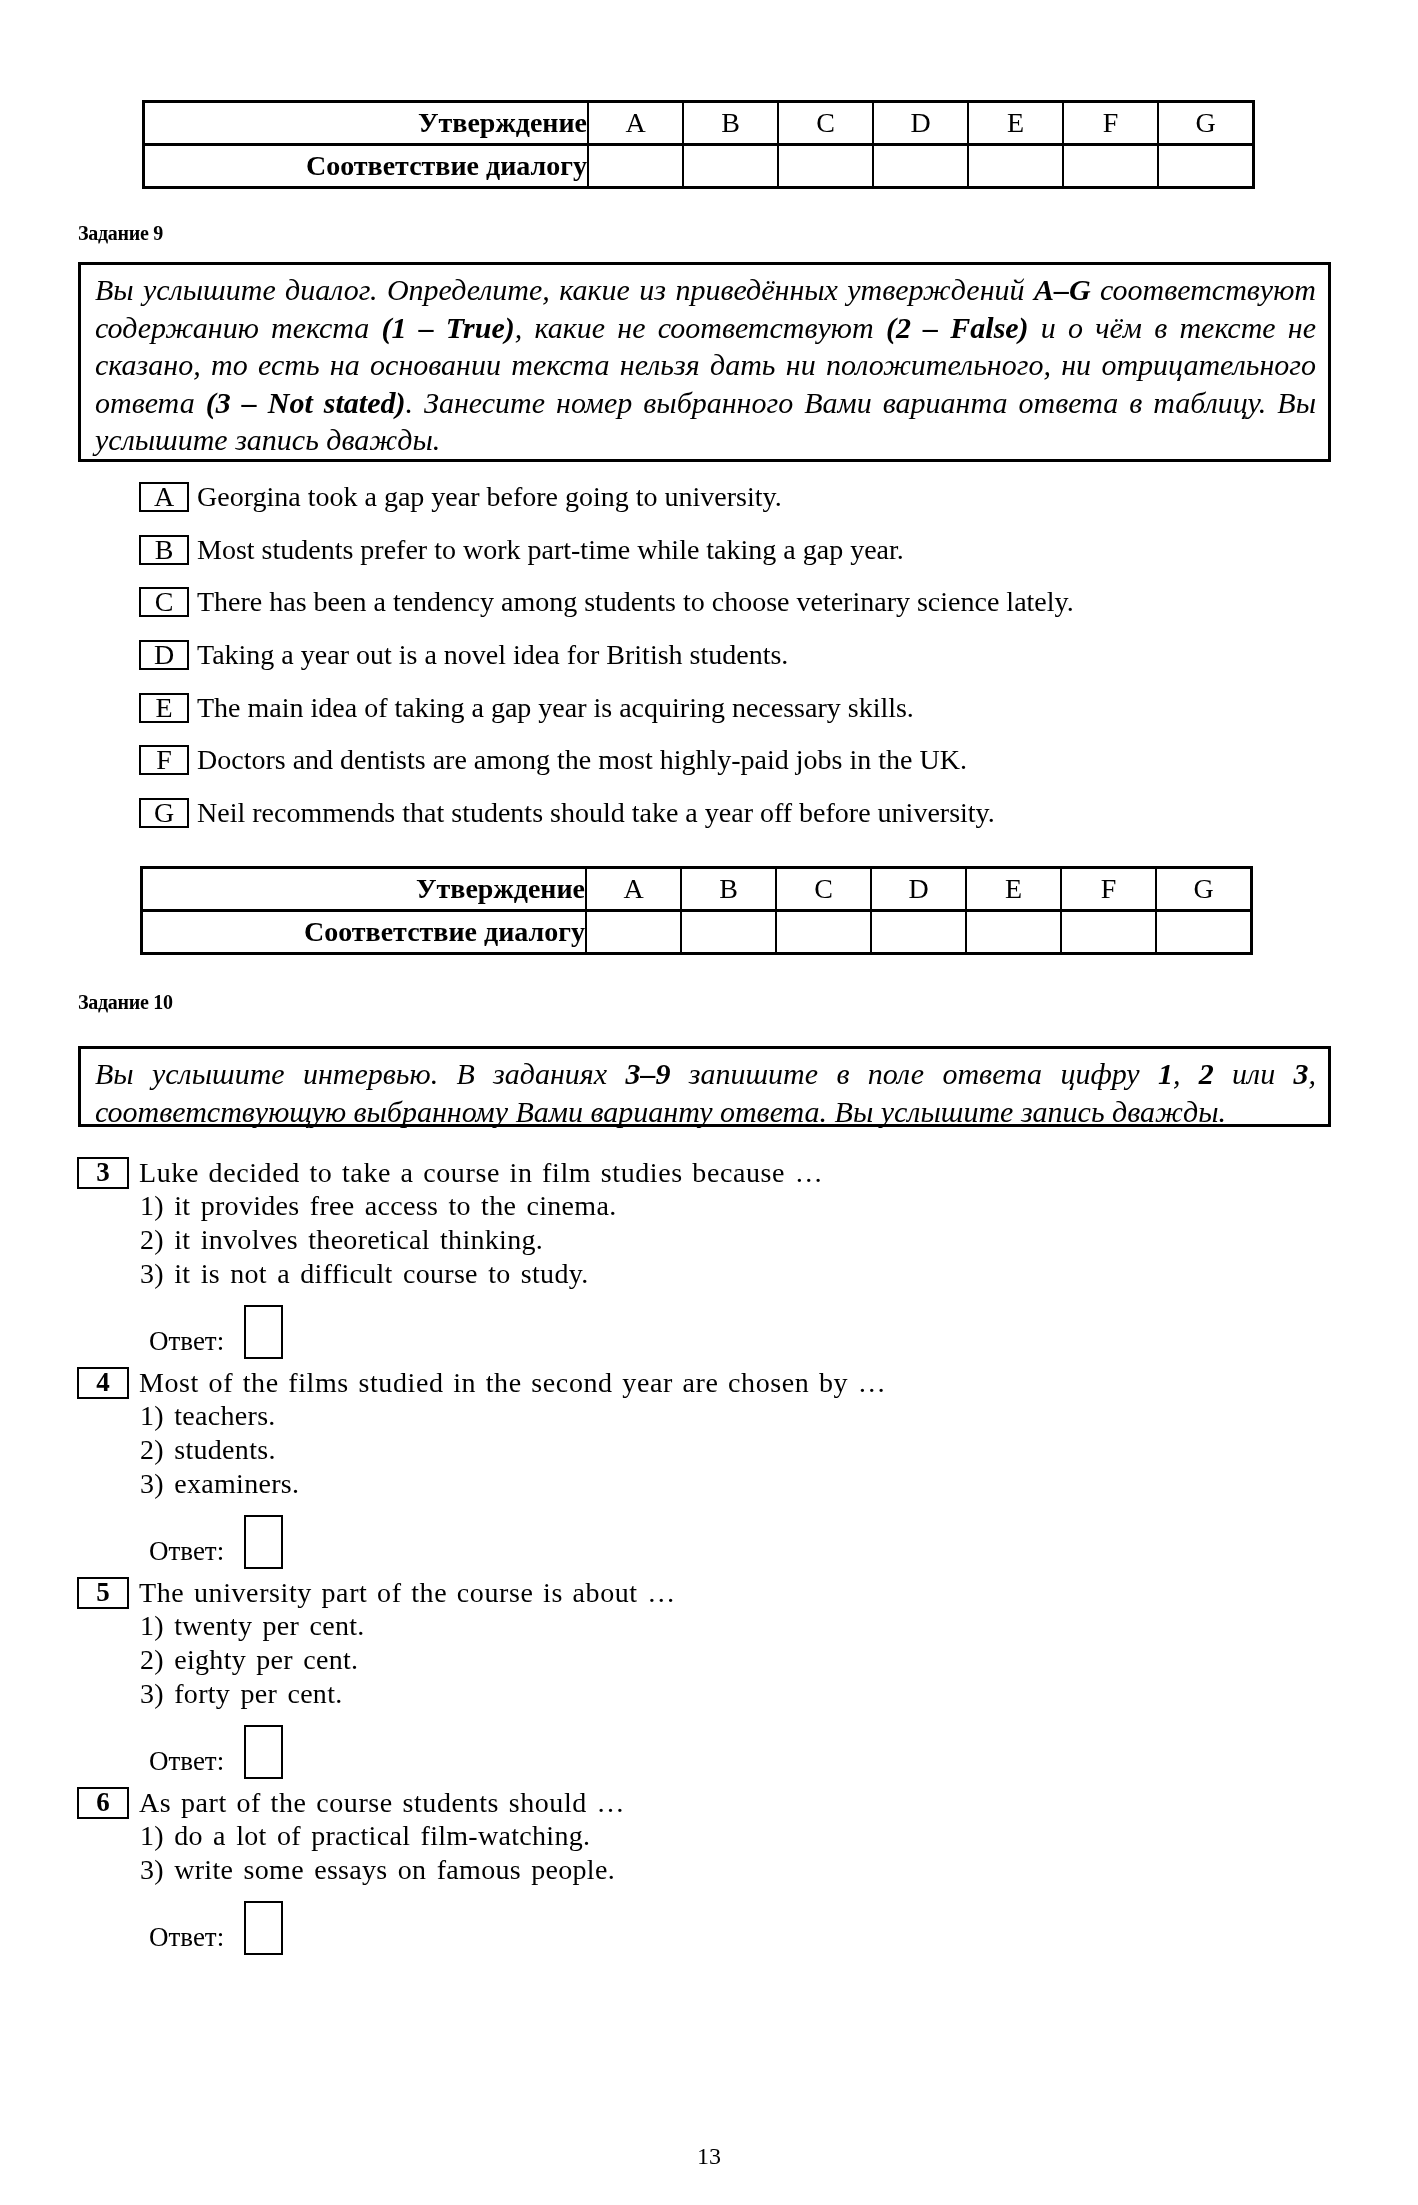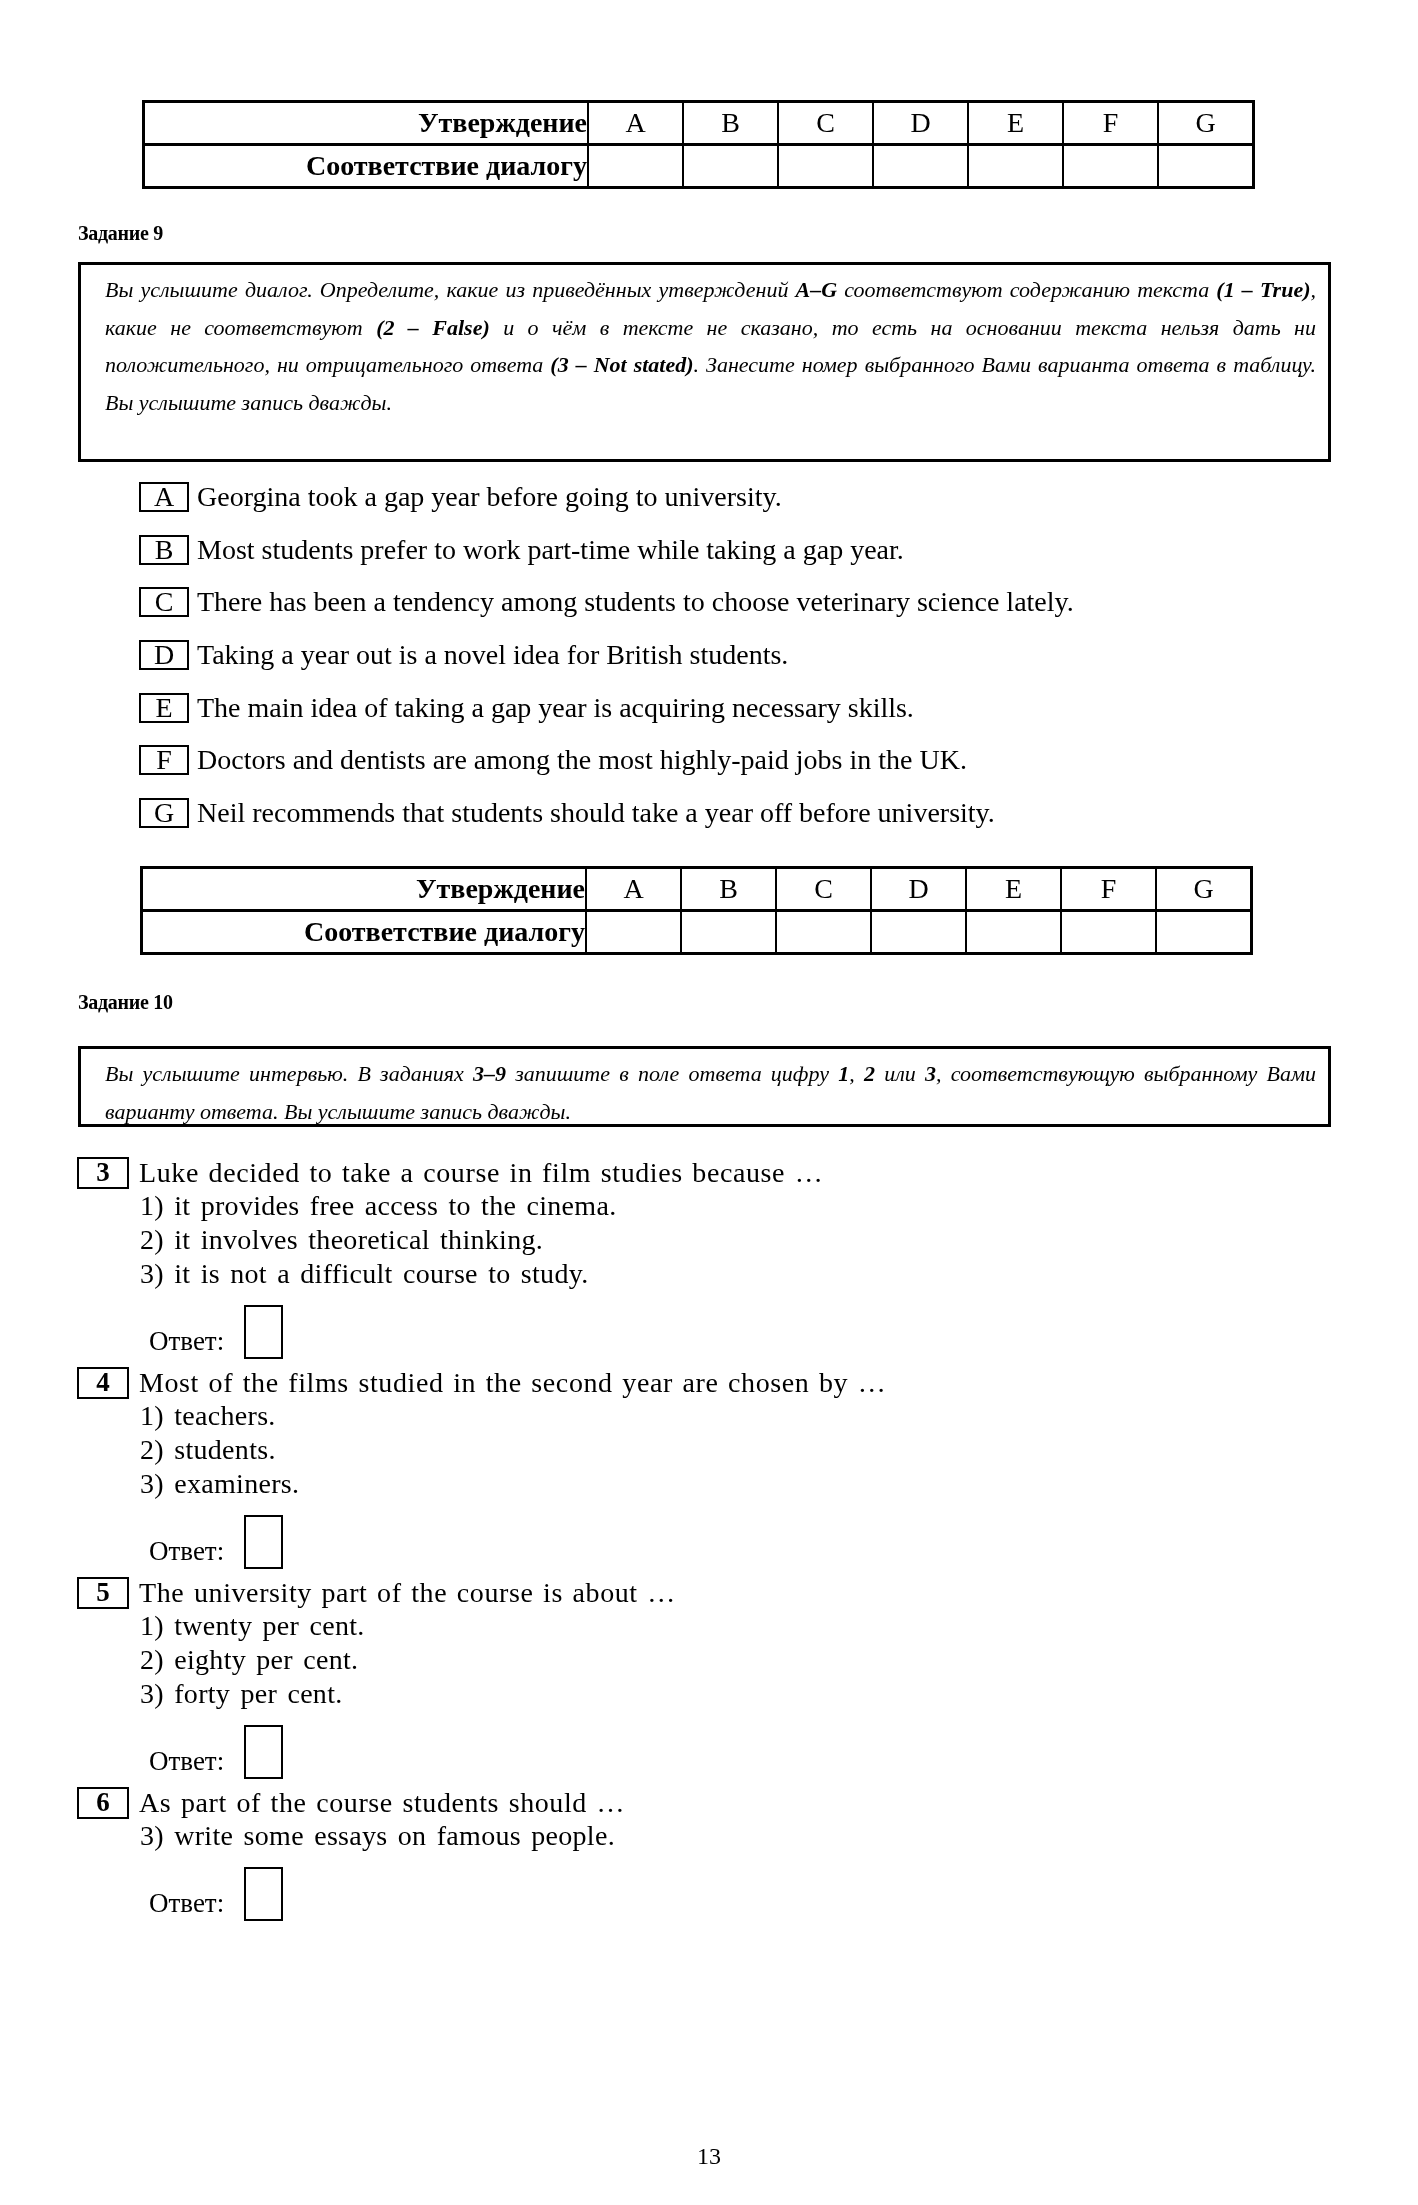--- a/index.html
+++ b/index.html
@@ -20,22 +20,22 @@
   table.ans td.first { width: 432px; padding-left: 10px; text-align: right; font-weight: bold; }
   table.ans td.col { width: 93px; text-align: center; font-weight: normal; }
 
   .task-title {
     position: absolute; left: 78px; font-weight: bold; font-size: 20px;
     letter-spacing: -0.3px;
   }
   .instr {
     position: absolute; left: 78px; width: 1253px;
     border: 3px solid #000; box-sizing: border-box;
-    padding: 6px 12px 8px 24px;
-    font-style: italic; font-size: 22px; line-height: 37.5px;
+    padding: 6px 12px 8px 14px;
+    font-style: italic; font-size: 30px; line-height: 37.5px;
     text-align: justify;
   }
   .instr b { font-weight: bold; }
 
   .stmt { position: absolute; left: 139px; height: 32px; font-size: 28px; display: flex; align-items: center; }
   .stmt .letter {
     width: 50px; height: 30px; box-sizing: border-box; border: 2px solid #000;
     display: inline-flex; align-items: center; justify-content: center;
     font-size: 28px; margin-right: 8px; line-height: 1;
   }
@@ -187,20 +187,21 @@
     <span class="lbl">Ответ:</span>
     <span class="box"></span>
   </div>
 </div>
 
 <div class="q" style="top:1786px;">
   <div class="qhead">
     <span class="qnum">6</span>
     <span class="qtext">As part of the course students should …</span>
   </div>
+  <div class="opt">1) do a lot of practical film-watching.</div>
   <div class="opt">3) write some essays on famous people.</div>
   <div class="answer">
     <span class="lbl">Ответ:</span>
     <span class="box"></span>
   </div>
 </div>
 
 <div class="page-num">13</div>
 
 </body></html>

